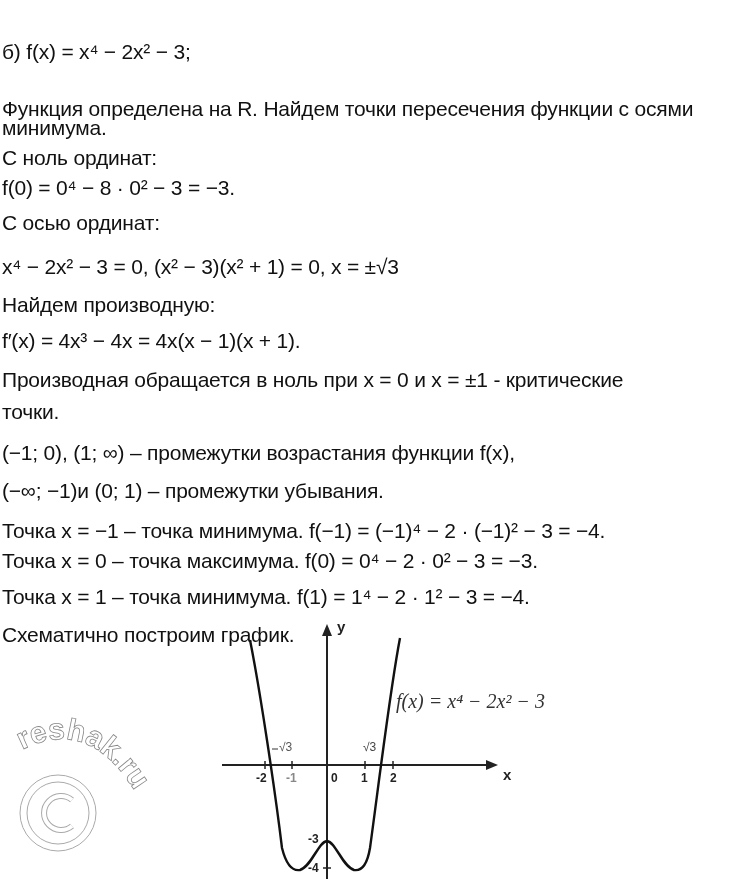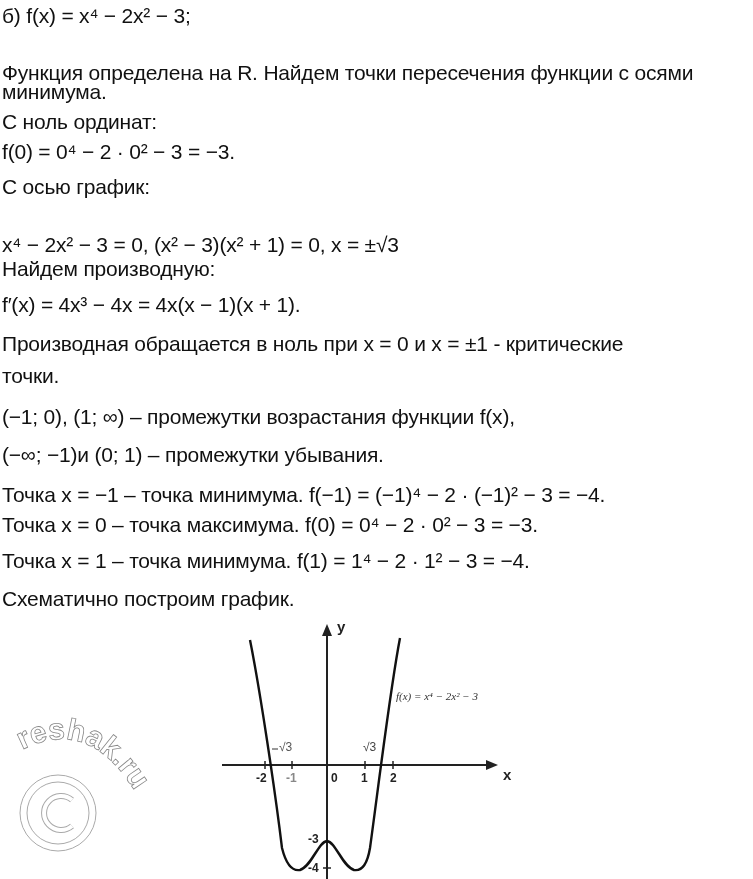--- a/index.html
+++ b/index.html
@@ -4,50 +4,50 @@
 <style>
   html, body { margin: 0; padding: 0; background: #ffffff; }
   body {
     width: 753px; height: 879px; position: relative; overflow: hidden;
     font-family: "Liberation Sans", "DejaVu Sans", sans-serif;
     color: #111111;
   }
   .line {
     position: absolute; left: 2px; white-space: nowrap;
     font-family: "Liberation Sans", "DejaVu Sans", sans-serif;
-    font-size: 21px; line-height: 26px; letter-spacing: -0.2px;
+    font-size: 21px; line-height: 26px; letter-spacing: -0.2px; margin-top: 36px;
   }
   .watermark {
     position: absolute; left: 0; top: 680px; width: 220px; height: 199px;
     pointer-events: none;
   }
   .graph {
     position: absolute; left: 200px; top: 610px; width: 360px; height: 269px;
   }
   .graph-label {
     position: absolute; font-family: "Liberation Sans", sans-serif;
     font-size: 12px; font-weight: bold; color: #222;
   }
   .graph-formula {
     position: absolute; left: 196px; top: 80px;
-    font-family: "Liberation Serif", serif; font-size: 11px; font-style: italic;
+    font-family: "Liberation Serif", serif; font-size: 20px; font-style: italic;
     color: #333; white-space: nowrap;
   }
 </style>
 </head>
 <body>
 
 <div>
   <div class="line" style="top:3px">б) f(x) = x⁴ − 2x² − 3;</div>
   <div class="line" style="top:60px">Функция определена на R. Найдем точки пересечения функции с осями</div>
   <div class="line" style="top:79px">минимума.</div>
   <div class="line" style="top:109px">С ноль ординат:</div>
-  <div class="line" style="top:139px">f(0) = 0⁴ − 2 · 0² − 3 = −3.</div>
-  <div class="line" style="top:174px">С осью график:</div>
-  <div class="line" style="top:232px">x⁴ − 2x² − 3 = 0, (x² − 3)(x² + 1) = 0, x = ±√3</div>
+  <div class="line" style="top:139px">f(0) = 0⁴ − 8 · 0² − 3 = −3.</div>
+  <div class="line" style="top:174px">С осью ординат:</div>
+  <div class="line" style="top:218px">x⁴ − 2x² − 3 = 0, (x² − 3)(x² + 1) = 0, x = ±√3</div>
   <div class="line" style="top:256px">Найдем производную:</div>
   <div class="line" style="top:292px">f′(x) = 4x³ − 4x = 4x(x − 1)(x + 1).</div>
   <div class="line" style="top:331px">Производная обращается в ноль при x = 0 и x = ±1 - критические</div>
   <div class="line" style="top:363px">точки.</div>
   <div class="line" style="top:404px">(−1; 0), (1; ∞) – промежутки возрастания функции f(x),</div>
   <div class="line" style="top:442px">(−∞; −1)и (0; 1) – промежутки убывания.</div>
   <div class="line" style="top:482px">Точка x = −1 – точка минимума. f(−1) = (−1)⁴ − 2 · (−1)² − 3 = −4.</div>
   <div class="line" style="top:512px">Точка x = 0 – точка максимума. f(0) = 0⁴ − 2 · 0² − 3 = −3.</div>
   <div class="line" style="top:548px">Точка x = 1 – точка минимума. f(1) = 1⁴ − 2 · 1² − 3 = −4.</div>
   <div class="line" style="top:586px">Схематично построим график.</div>

